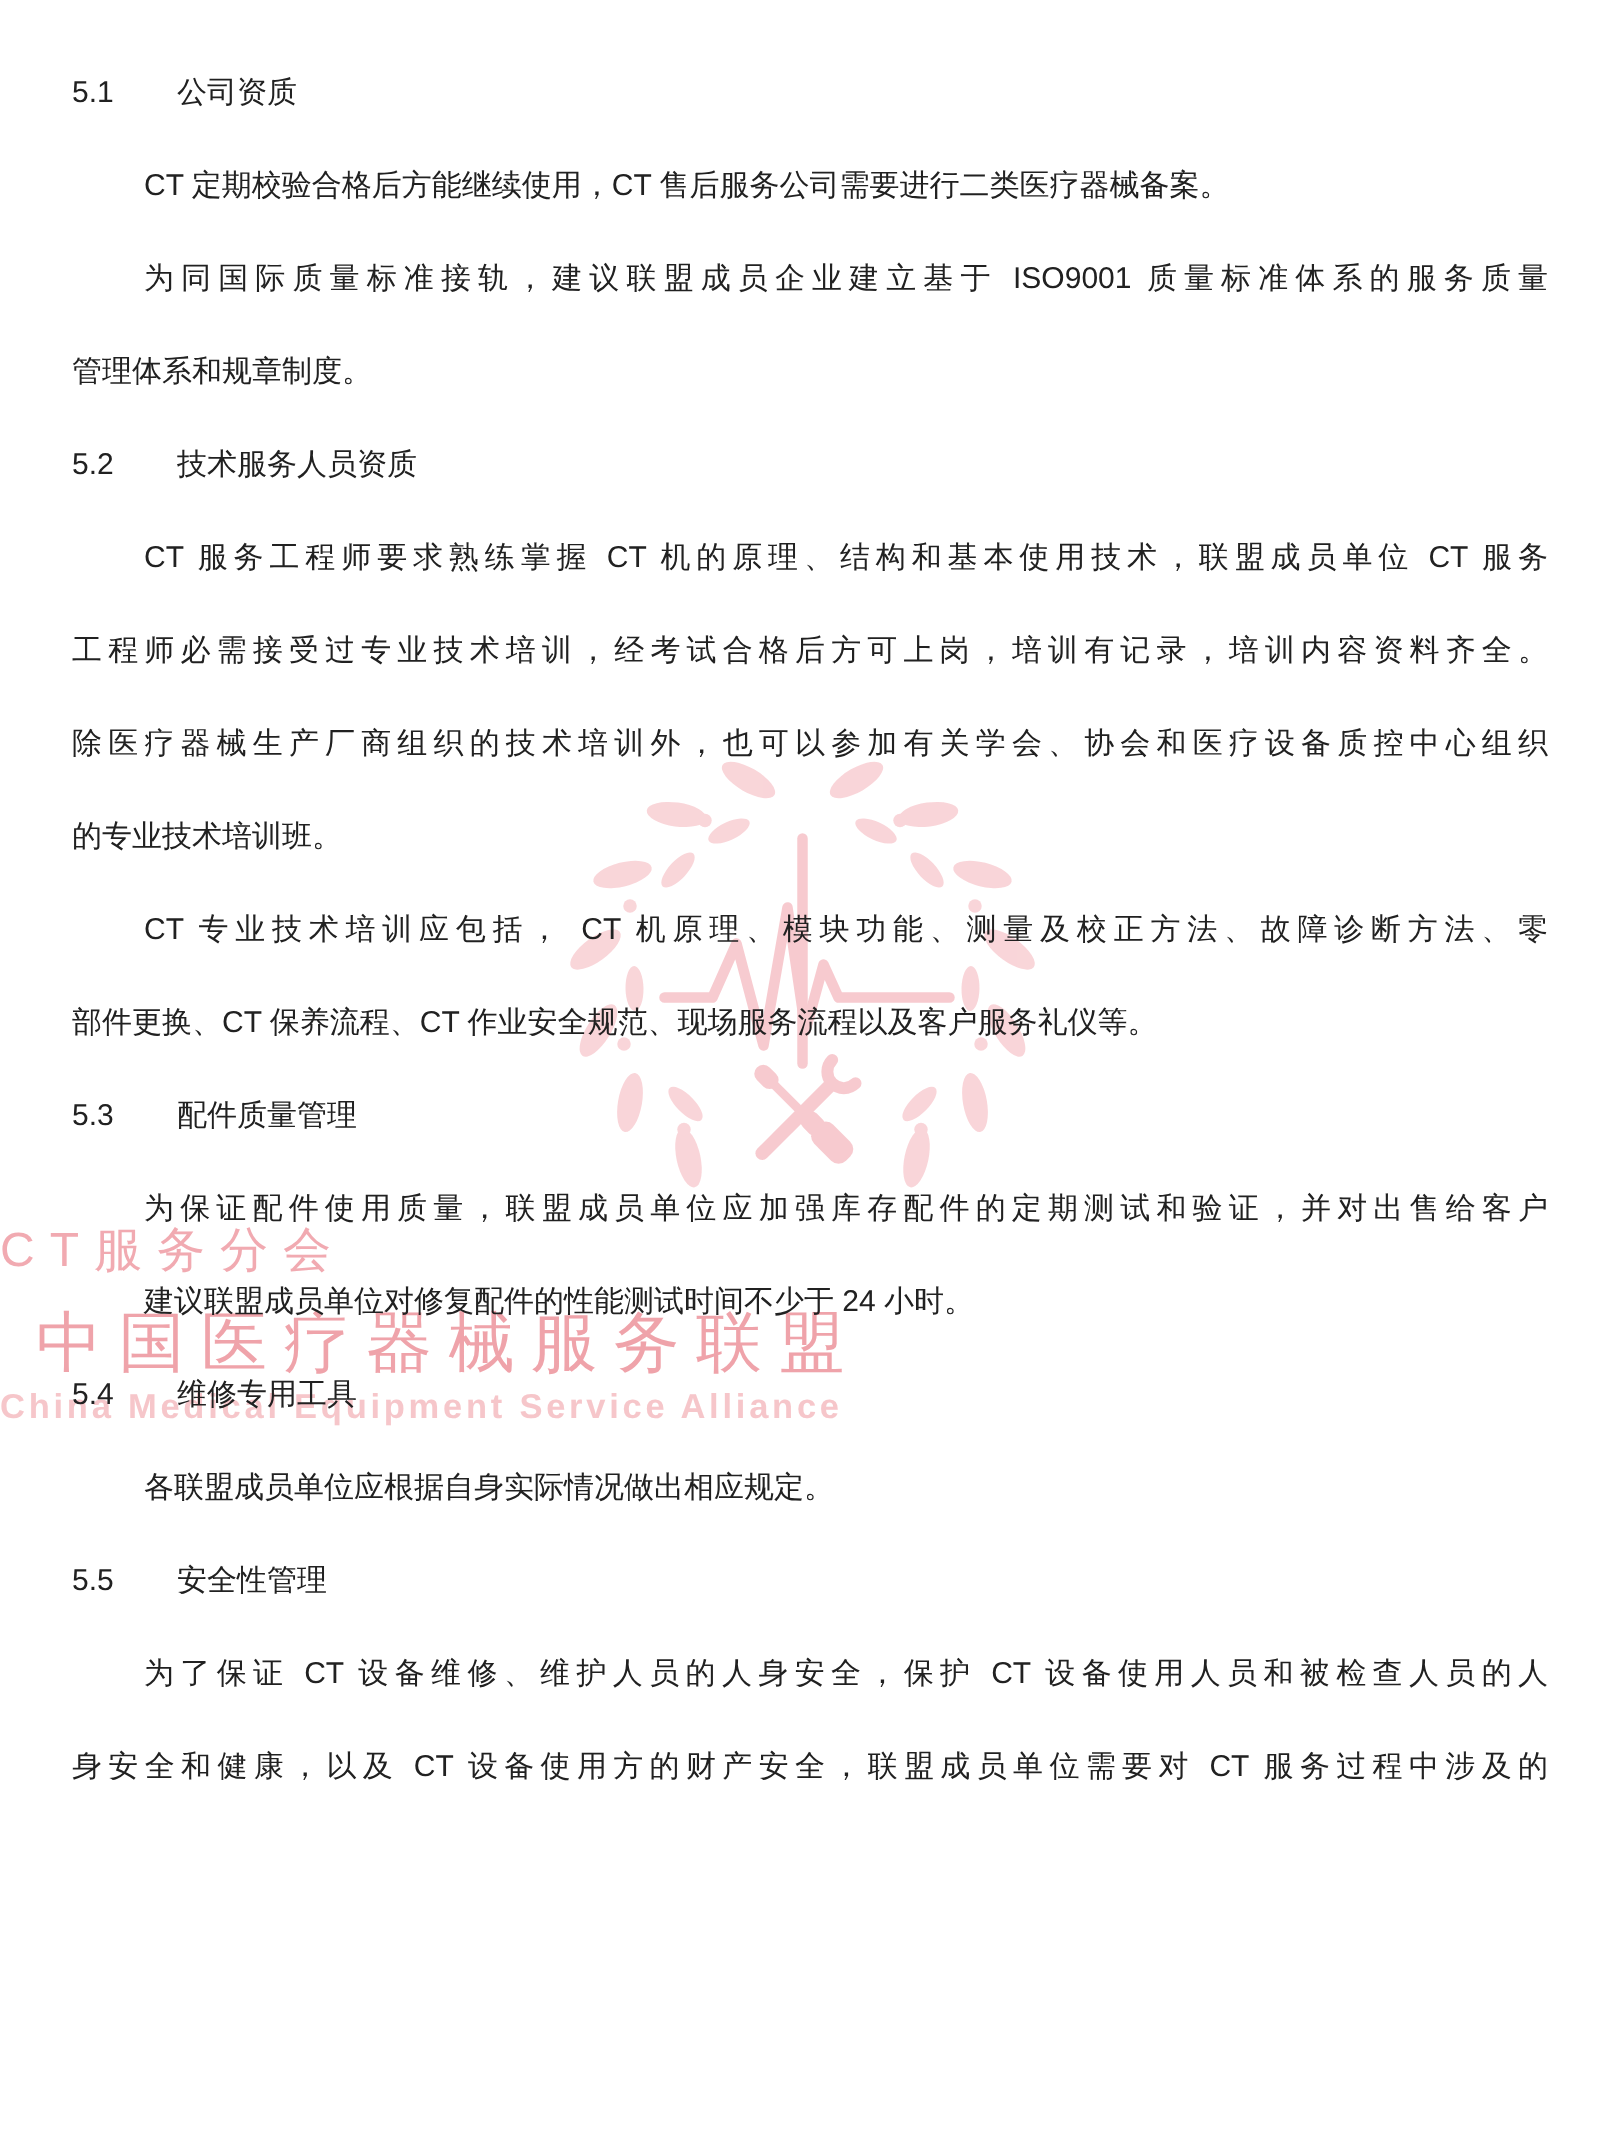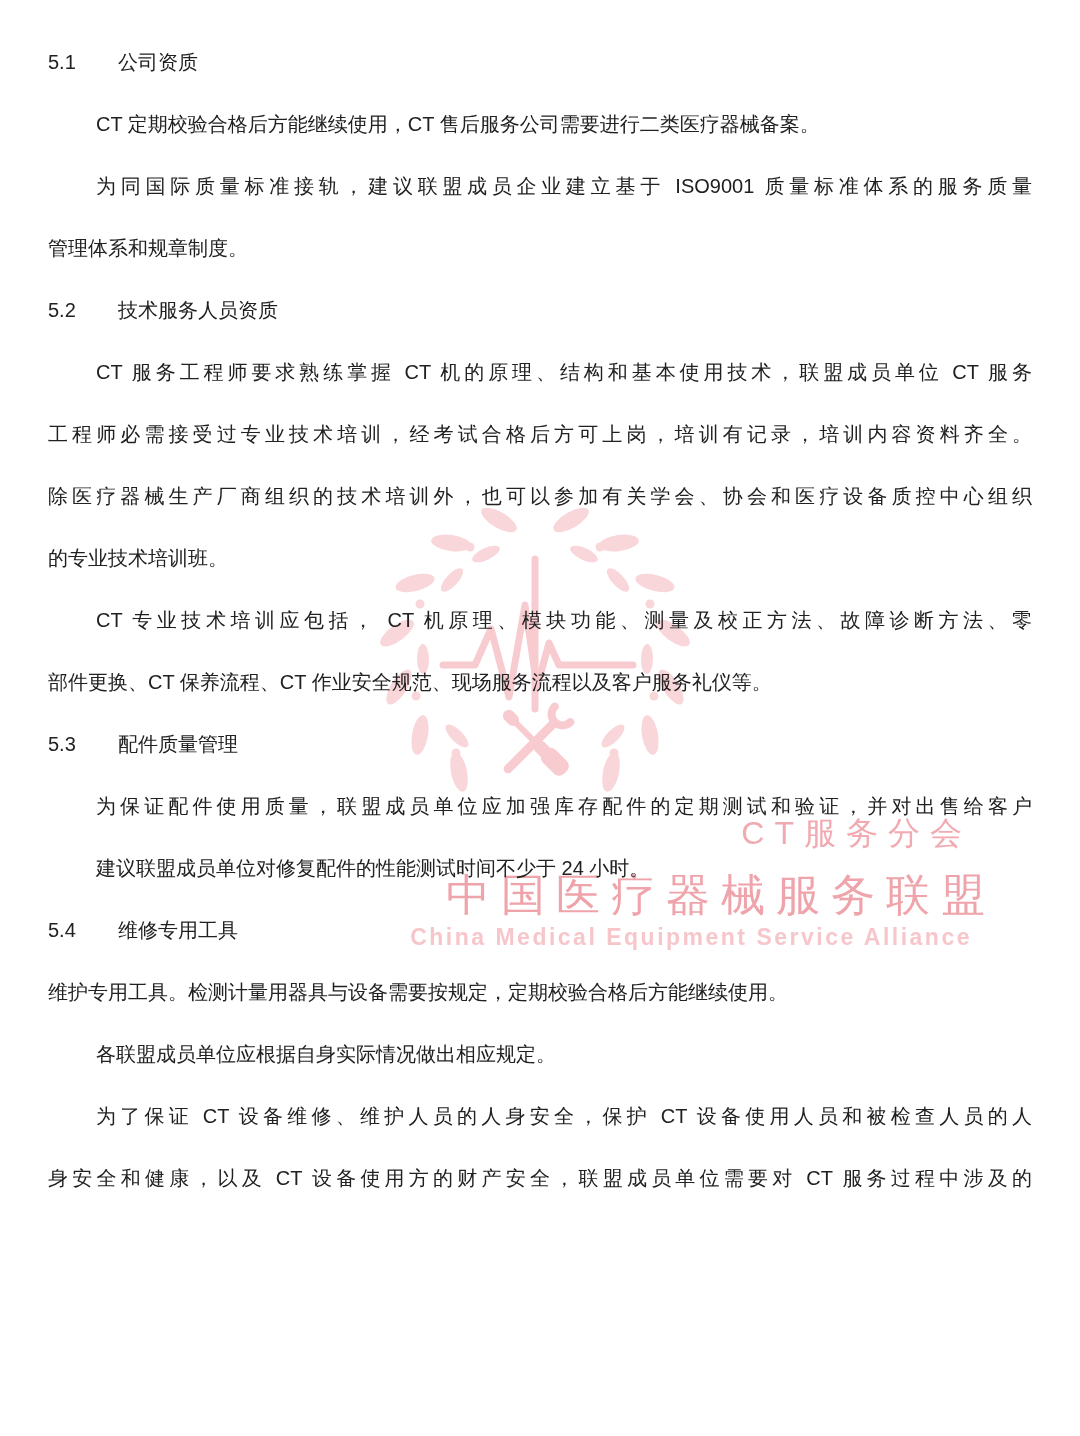--- a/index.html
+++ b/index.html
@@ -6,21 +6,21 @@
   .page{
     position:relative;
     width:1080px;height:1436px;
     background:#ffffff;
     overflow:hidden;
     font-family:"Liberation Sans","DejaVu Sans",sans-serif;
   }
   
   .watermark{position:absolute;inset:0;z-index:1;}
   .emblem{position:absolute;left:365px;top:497px;width:340px;height:310px;}
-  .wm-text{position:absolute;left:0;width:972px;text-align:right;white-space:nowrap;}
+  .wm-text{position:absolute;left:0;width:972px;text-align:left;white-space:nowrap;}
   .wm-branch{top:812px;font-size:32px;letter-spacing:10px;color:rgba(239,155,163,0.85);}
   .wm-cn{top:866px;font-size:44px;letter-spacing:11px;color:rgba(236,147,155,0.85);margin-left:24px;}
   .wm-en{top:924px;font-size:23px;font-weight:bold;letter-spacing:2.5px;color:rgba(246,195,199,0.95);}
   
   .doc{
     position:absolute;z-index:2;
     top:31px;left:48px;right:48px;
     color:#212121;
     font-size:20px;
   }
@@ -104,19 +104,19 @@
     <div class="line indent fill">CT 服务工程师要求熟练掌握 CT 机的原理、结构和基本使用技术，联盟成员单位 CT 服务</div>
     <div class="line fill">工程师必需接受过专业技术培训，经考试合格后方可上岗，培训有记录，培训内容资料齐全。</div>
     <div class="line fill">除医疗器械生产厂商组织的技术培训外，也可以参加有关学会、协会和医疗设备质控中心组织</div>
     <div class="line">的专业技术培训班。</div>
     <div class="line indent fill">CT 专业技术培训应包括， CT 机原理、模块功能、测量及校正方法、故障诊断方法、零</div>
     <div class="line">部件更换、CT 保养流程、CT 作业安全规范、现场服务流程以及客户服务礼仪等。</div>
     <div class="line heading"><span class="num">5.3</span><span>配件质量管理</span></div>
     <div class="line indent fill">为保证配件使用质量，联盟成员单位应加强库存配件的定期测试和验证，并对出售给客户</div>
     <div class="line indent">建议联盟成员单位对修复配件的性能测试时间不少于 24 小时。</div>
     <div class="line heading"><span class="num">5.4</span><span>维修专用工具</span></div>
-    <div class="line">维护专用工具。检测计量用器具与设备需要按规定，定期校验合格后方能继续使用。</div>
     <div class="line indent">各联盟成员单位应根据自身实际情况做出相应规定。</div>
+    <div class="line heading"><span class="num">5.5</span><span>安全性管理</span></div>
     <div class="line indent fill">为了保证 CT 设备维修、维护人员的人身安全，保护 CT 设备使用人员和被检查人员的人</div>
     <div class="line fill">身安全和健康，以及 CT 设备使用方的财产安全，联盟成员单位需要对 CT 服务过程中涉及的</div>
   </div>
 
 </div>
 
 </body></html>

